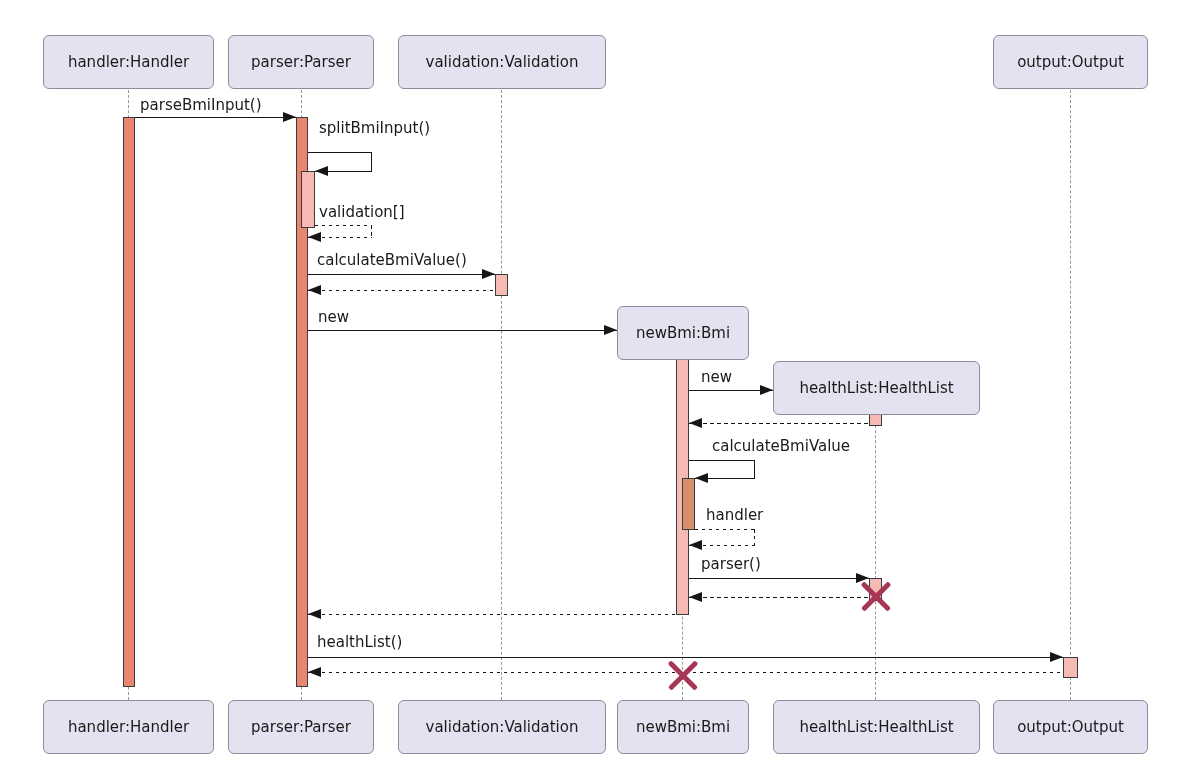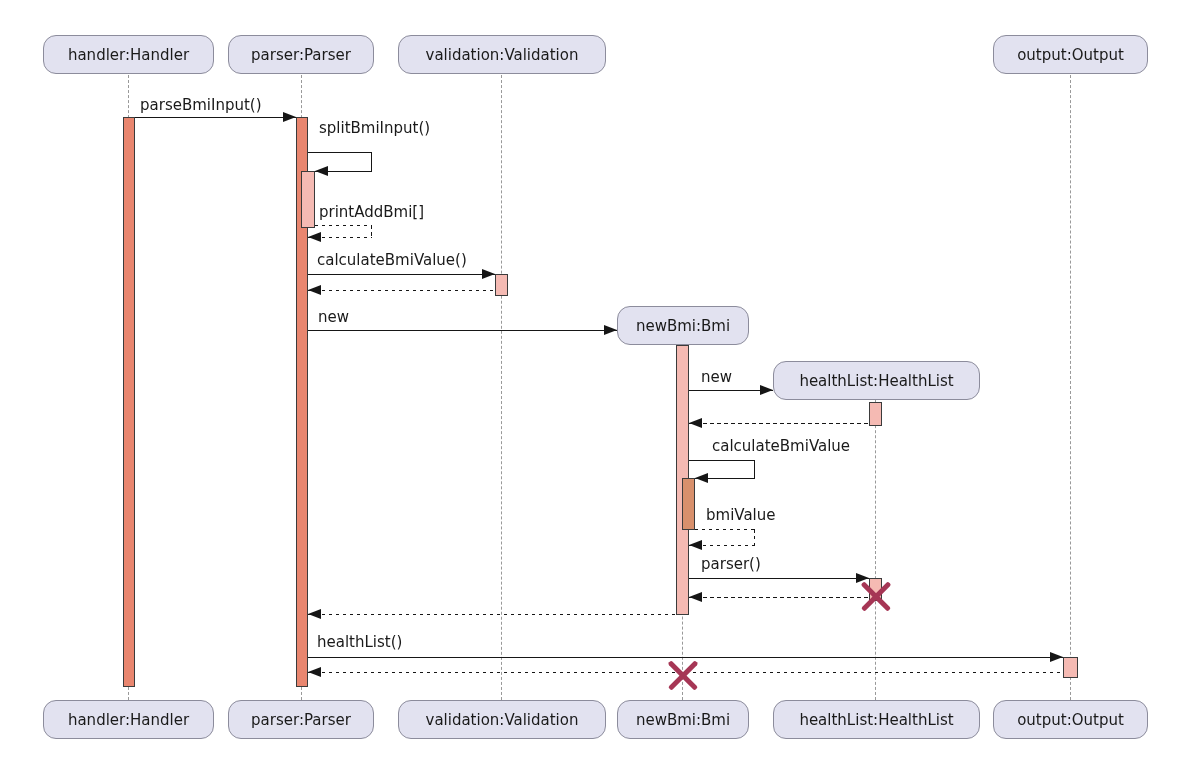--- a/index.html
+++ b/index.html
@@ -4,23 +4,23 @@
 <style>
   html,body{margin:0;padding:0;background:#ffffff;}
   .canvas{
     position:relative;width:1197px;height:776px;background:var(--background,#fff);
     font-family:"DejaVu Sans","Liberation Sans",sans-serif;color:#1a1a1a;overflow:hidden;
   }
   
   .ll{position:absolute;width:0;border-left:1.2px dashed var(--lifeline,#999);z-index:1;}
   
   .pbox{
-    position:absolute;height:39px;box-sizing:border-box;z-index:5;
+    position:absolute;height:54px;box-sizing:border-box;z-index:5;
     background:var(--participant-fill,#E2E2F0);
-    border:1.5px solid var(--participant-border,#8C8C9C);border-radius:13px;
+    border:1.5px solid var(--participant-border,#8C8C9C);border-radius:6px;
     display:flex;align-items:center;justify-content:center;
     font-size:15px;white-space:nowrap;text-align:center;
   }
   
   .bar{position:absolute;box-sizing:border-box;border:1.3px solid var(--activation-border,#3B3B3B);z-index:2;}
   .bar.salmon{background:var(--activation-primary,#E9866F);}
   .bar.pink{background:var(--activation-secondary,#F5BAB3);}
   .bar.tan{background:var(--activation-tertiary,#D8906C);}
   
   .solid-h{position:absolute;height:0;border-top:1.4px solid var(--message-line,#161616);z-index:3;}
@@ -125,26 +125,26 @@
   <div class="ah-l" style="left:308px;top:609px"></div>
   <div class="ah-r" style="left:1050px;top:652px"></div>
   <div class="ah-l" style="left:308px;top:667px"></div>
   <div class="ah-l" style="left:315px;top:166px"></div>
   <div class="ah-l" style="left:308px;top:232px"></div>
   <div class="ah-l" style="left:695px;top:473px"></div>
   <div class="ah-l" style="left:689px;top:540px"></div>
 
   <div class="mlabel" style="left:140px;top:96px">parseBmiInput()</div>
   <div class="mlabel" style="left:319px;top:119px">splitBmiInput()</div>
-  <div class="mlabel" style="left:319px;top:203px">printAddBmi[]</div>
+  <div class="mlabel" style="left:319px;top:203px">validation[]</div>
   <div class="mlabel" style="left:317px;top:251px">calculateBmiValue()</div>
   <div class="mlabel" style="left:318px;top:308px">new</div>
   <div class="mlabel" style="left:701px;top:368px">new</div>
   <div class="mlabel" style="left:712px;top:437px">calculateBmiValue</div>
-  <div class="mlabel" style="left:706px;top:506px">bmiValue</div>
+  <div class="mlabel" style="left:706px;top:506px">handler</div>
   <div class="mlabel" style="left:701px;top:555px">parser()</div>
   <div class="mlabel" style="left:317px;top:633px">healthList()</div>
 
   <div class="xmark" style="left:862px;top:582px"></div>
   <div class="xmark" style="left:669px;top:661px"></div>
 
   <div class="pbox" style="left:43px;top:700px;width:171px">
     <span>handler:Handler</span>
     </div>
   <div class="pbox" style="left:228px;top:700px;width:146px">

